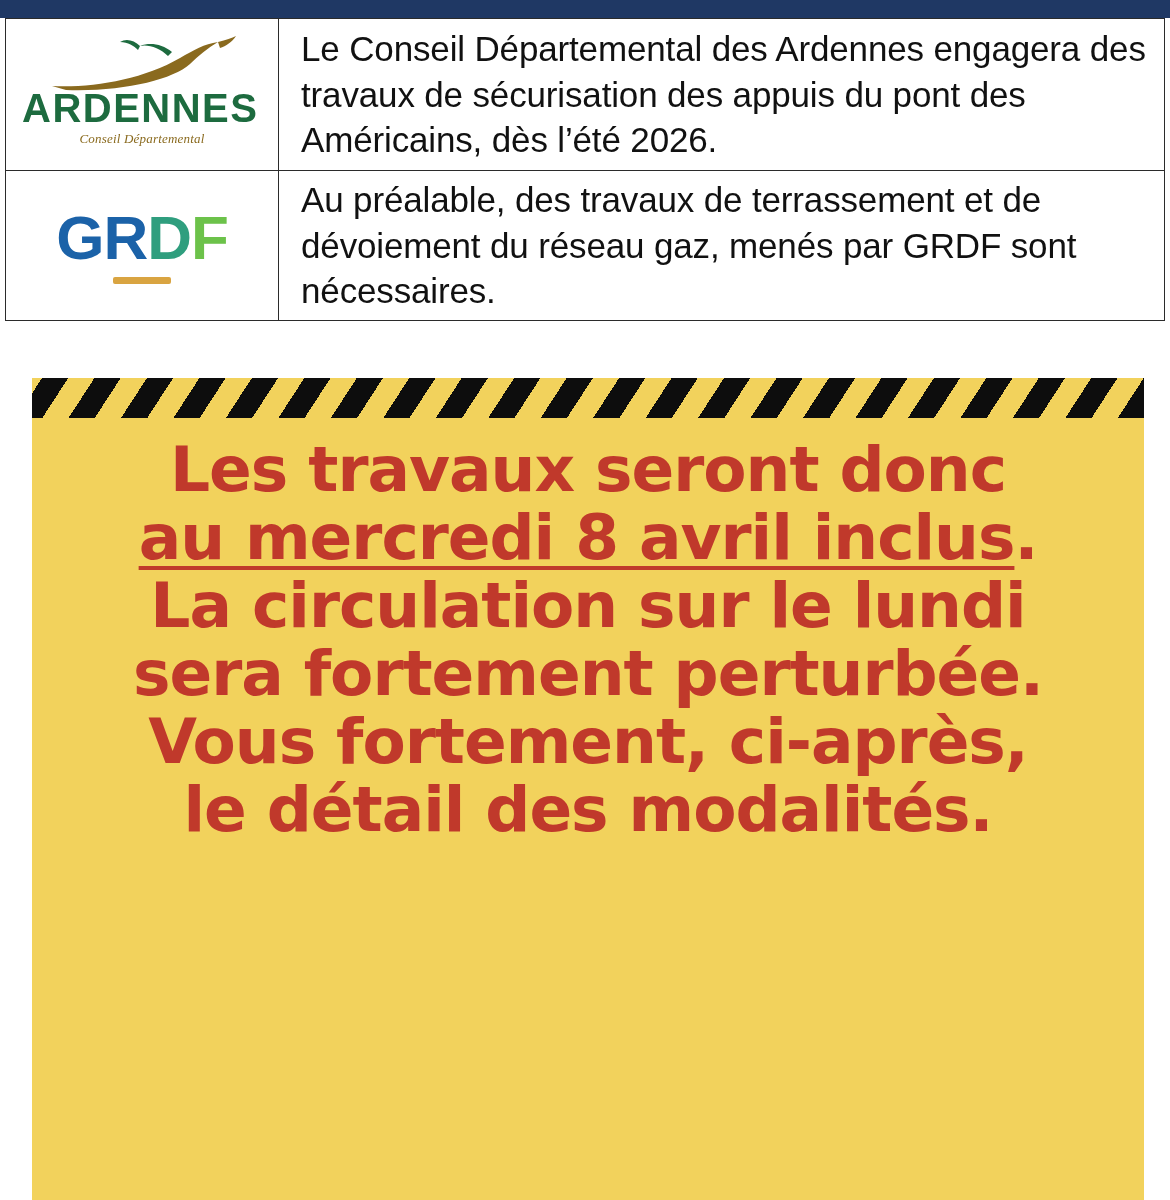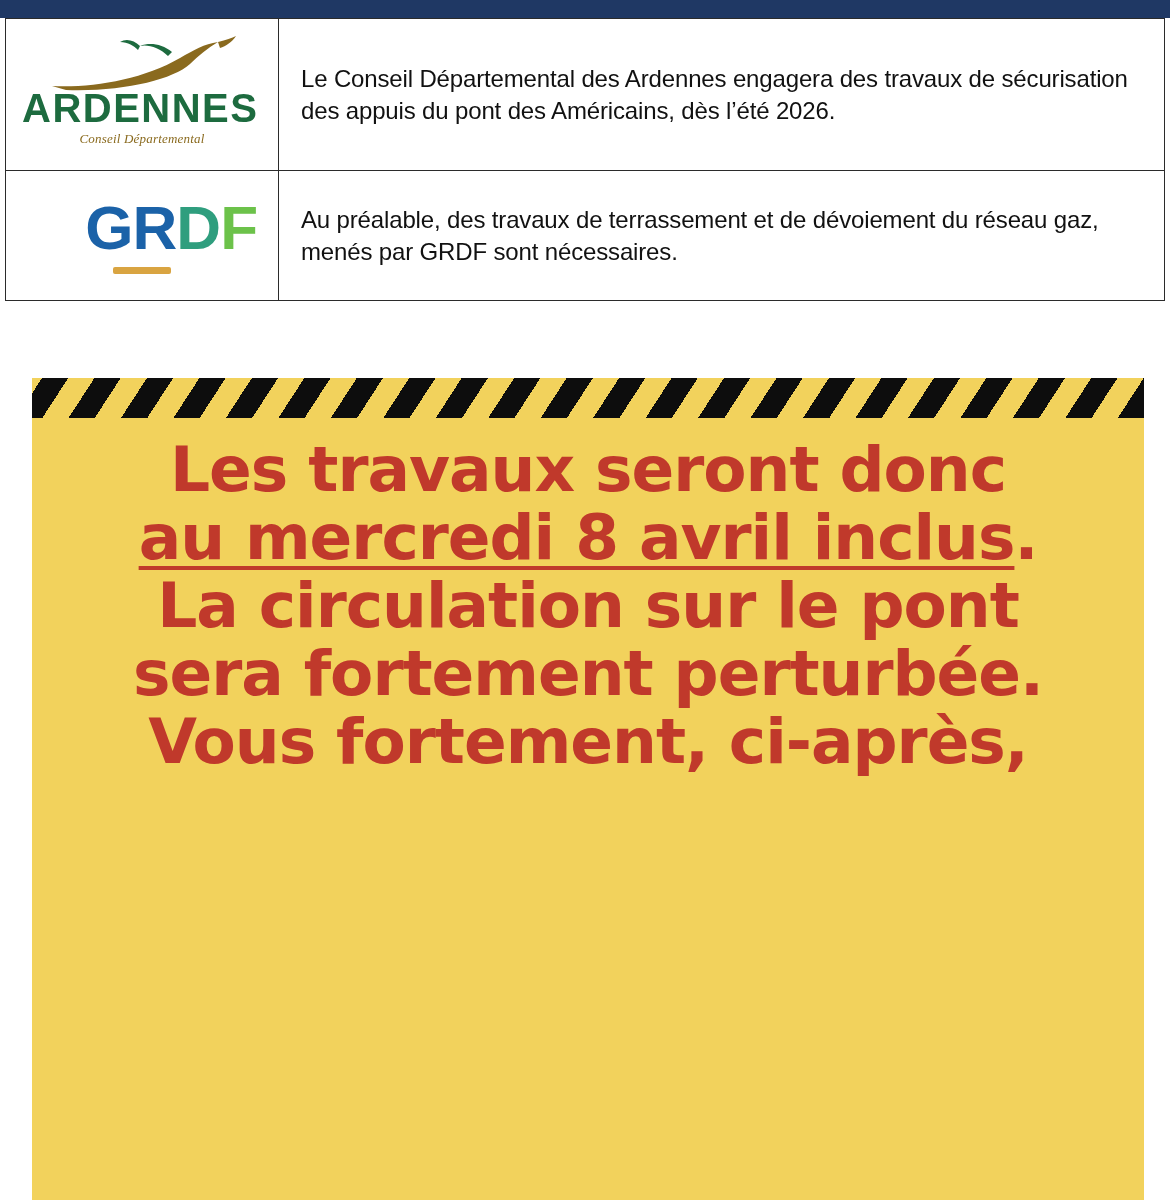--- a/index.html
+++ b/index.html
@@ -42,21 +42,21 @@
     width: 272px;
     text-align: center;
   }
   .info-table tr td.text-cell {
     padding: 6px 14px 6px 22px;
   }
   .row1 { height: 152px; }
   .row2 { height: 130px; }
 
   .body-text {
-    font-size: 24px;
+    font-size: 35px;
     line-height: 1.30;
     color: #111111;
     letter-spacing: -0.15px;
   }
 
   
   .ardennes-logo {
     width: 240px;
     margin: 0 auto;
     position: relative;
@@ -85,21 +85,21 @@
     color: #8a6a1e;
     text-align: center;
     margin-top: 3px;
     letter-spacing: 0.2px;
   }
 
   
   .grdf-logo {
     width: 230px;
     margin: 12px auto;
-    text-align: right;
+    text-align: center;
     position: relative;
   }
   .grdf-word {
     font-weight: bold;
     font-size: 62px;
     line-height: 1;
     letter-spacing: -1px;
   }
   .grdf-g { color: #1b62a8; }
   .grdf-r { color: #1b62a8; }
@@ -205,19 +205,20 @@
   </tr>
 </tbody>
   </table>
 
 <div class="poster">
   <div class="poster-inner">
     <div class="stripe-bar"></div>
     <div class="poster-body">
       <div class="poster-line">Les travaux seront donc</div>
       <div class="poster-line"><span class="u">au mercredi 8 avril inclus</span><span>.</span></div>
-      <div class="poster-line">La circulation sur le pont</div>
+      <div class="poster-line">La circulation sur le lundi</div>
       <div class="poster-line">sera fortement perturbée.</div>
       <div class="poster-line">Vous fortement, ci-après,</div>
+      <div class="poster-line">le détail des modalités.</div>
     </div>
     <div class="stripe-bar stripe-bottom"></div>
   </div>
 </div>
 
 </body></html>

